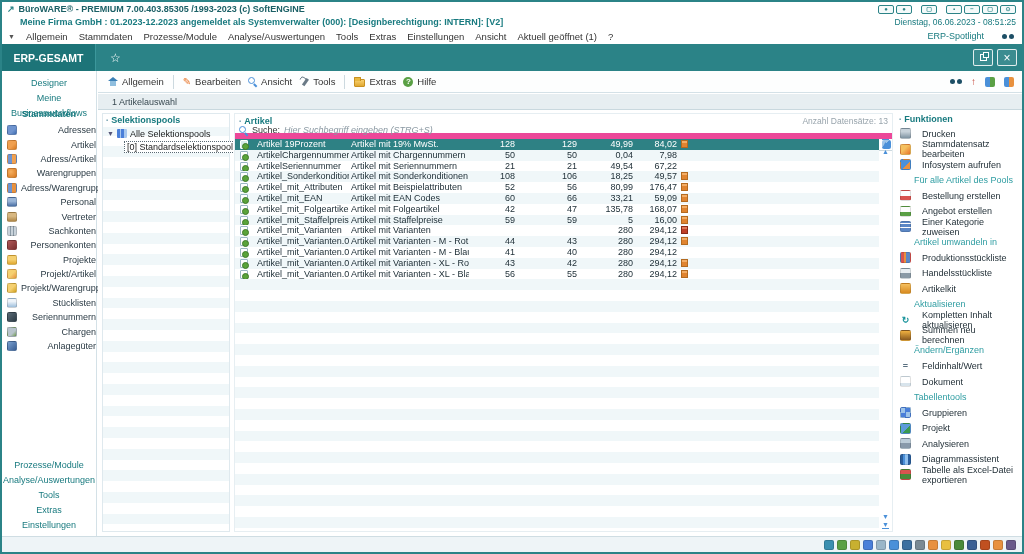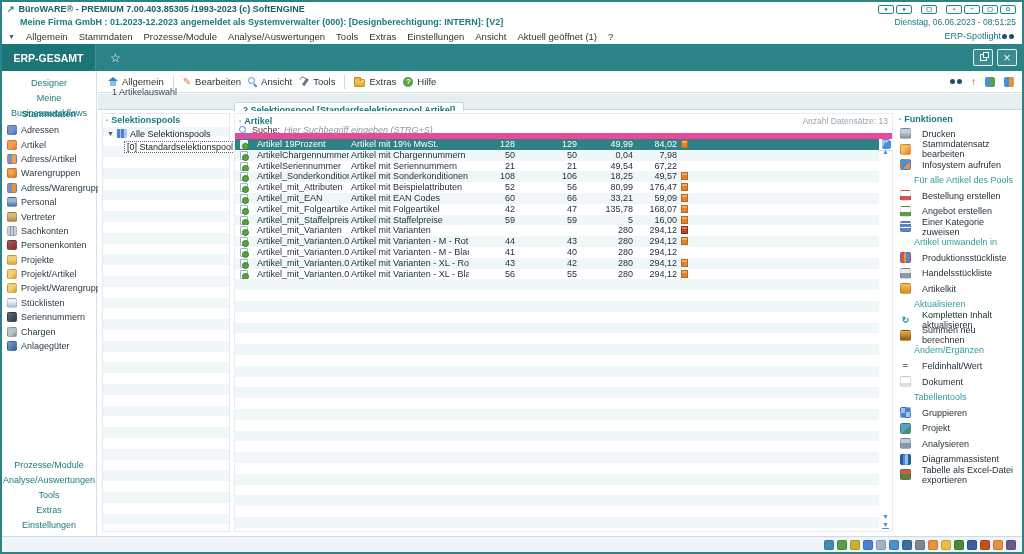--- a/index.html
+++ b/index.html
@@ -17,21 +17,21 @@
   .winbtn:nth-child(3), .winbtn:nth-child(4) { margin-left:7px; }
 
   .infobar { position:absolute; top:13px; left:12px; right:0; height:13px; display:flex;
              align-items:center; padding:0 6px; font-size:9px; font-weight:bold; color:#187a7f; }
   .infobar .datetime { margin-left:auto; font-weight:normal; color:#187a7f; font-size:8.5px; }
 
   .menubar { position:absolute; top:26px; left:0; right:0; height:16px; display:flex;
              align-items:center; gap:11px; padding:0 8px 0 6px; font-size:9.5px; color:#333; }
   .menu-caret { color:#555; font-size:7px; }
   .menu-item { cursor:default; }
-  .spotlight { margin-left:auto; color:#187a7f; font-size:9px; display:flex; align-items:center; gap:1px; }
+  .spotlight { margin-left:auto; color:#187a7f; font-size:9px; display:flex; align-items:center; gap:18px; }
   .binoc { width:12px; height:7px; position:relative; display:inline-block; }
   .binoc::before, .binoc::after { content:""; position:absolute; top:1px; width:5px; height:5px;
             border-radius:50%; background:#1d4f66; }
   .binoc::before { left:0; } .binoc::after { right:0; }
 
   
   .teal-header { position:absolute; top:42px; left:0; right:0; height:27px; background:#2b8387;
                  display:flex; align-items:center; }
   .app-block { width:94px; height:27px; background:#1d7478; color:#fff; font-weight:bold;
                font-size:10.5px; display:flex; align-items:center; justify-content:center;
@@ -45,21 +45,21 @@
   .expand-glyph::after { content:""; position:absolute; right:-3px; top:-3px; width:4px; height:4px;
           border:1px solid #fff; background:#2b8387; }
   .close-glyph { font-size:12px; line-height:12px; }
 
   
   .sidebar { position:absolute; top:69px; left:0; width:95px; bottom:16px; background:#fff;
              border-right:1px solid #d4e1e7; display:flex; flex-direction:column; padding-top:5px;
              font-size:9px; }
   .side-link { color:#187a7f; text-align:center; height:15px; line-height:15px; cursor:default; }
   .side-section { color:#187a7f; font-weight:bold; text-align:center; height:17px; line-height:17px; }
-  .side-item { display:flex; align-items:center; gap:4px; height:14.4px; padding-left:5px; color:#2a3a44; }
+  .side-item { display:flex; align-items:center; gap:4px; height:14.4px; padding-left:5px; color:#2a3a44;justify-content:space-between; }
   .side-item .ic { flex:0 0 auto; }
   .side-bottom { margin-top:auto; padding-bottom:3px; }
   .ic { width:10px; height:10px; border-radius:2px; display:inline-block; border:1px solid rgba(0,0,0,.15); }
 
   
   .toolbar { position:absolute; top:69px; left:96px; right:0; height:22px; background:#fdfefe;
              border-bottom:1px solid #d4e1e7; display:flex; align-items:center; gap:7px;
              padding:0 8px 0 10px; font-size:9.5px; color:#333; }
   .tool-item { display:flex; align-items:center; gap:4px; cursor:default; }
   .tool-sep { width:1px; height:14px; background:#ccd9df; margin:0 2px; }
@@ -86,21 +86,21 @@
         background:#e8b840; border:1px solid #c89020; border-bottom:none; border-radius:1px 1px 0 0; }
   .i-help { width:10px; height:10px; border-radius:50%; background:#5aa045; color:#fff; font-size:8px;
         line-height:10px; text-align:center; font-weight:bold; display:inline-block; }
   .i-up { color:#c0392b; font-weight:bold; font-size:10px; }
   .i-door1 { width:10px; height:10px; border-radius:2px; background:linear-gradient(90deg,#4a90d9 45%,#5aa045 45%); display:inline-block; }
   .i-door2 { width:10px; height:10px; border-radius:2px; background:linear-gradient(90deg,#4a90d9 45%,#e8913f 45%); display:inline-block; }
 
   
   .tabstrip { position:absolute; top:92px; left:96px; right:0; height:16px; background:#e7eef1;
               border-bottom:1px solid #c9d8de; display:flex; align-items:flex-end; padding-left:5px; font-size:9px; }
-  .tab { padding:2px 8px 12px; color:#3a4a52; border:1px solid transparent; border-bottom:none; cursor:default; }
+  .tab { padding:2px 8px 2px; color:#3a4a52; border:1px solid transparent; border-bottom:none; cursor:default; }
   .tab.active { background:#fff; border-color:#c9d8de; color:#17777c; font-weight:bold;
                 border-radius:2px 2px 0 0; position:relative; top:18px;margin-left:46px; }
 
   
   .main { position:absolute; top:109px; left:96px; right:0; bottom:16px; background:#fff; }
   .stripes { background:repeating-linear-gradient(to bottom,#fff 0,#fff 10.8px,#f0f7f9 10.8px,#f0f7f9 21.6px); }
 
   .pool-panel { position:absolute; left:4px; top:2px; width:128px; bottom:4px;
                 border:1px solid #dfe9ee; font-size:9px; }
   .panel-head { height:13px; line-height:13px; display:flex; align-items:center; gap:3px;

